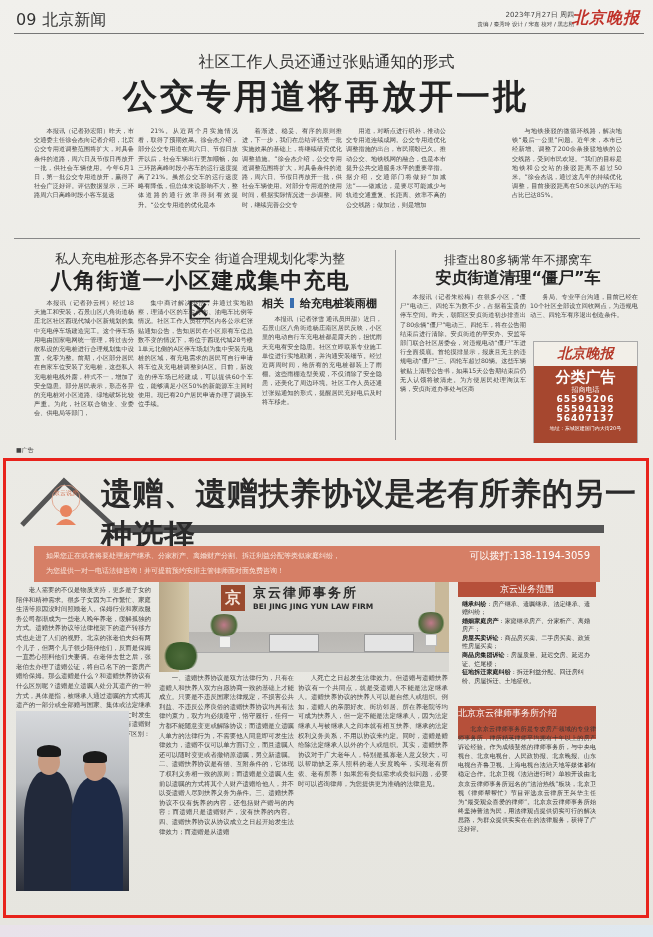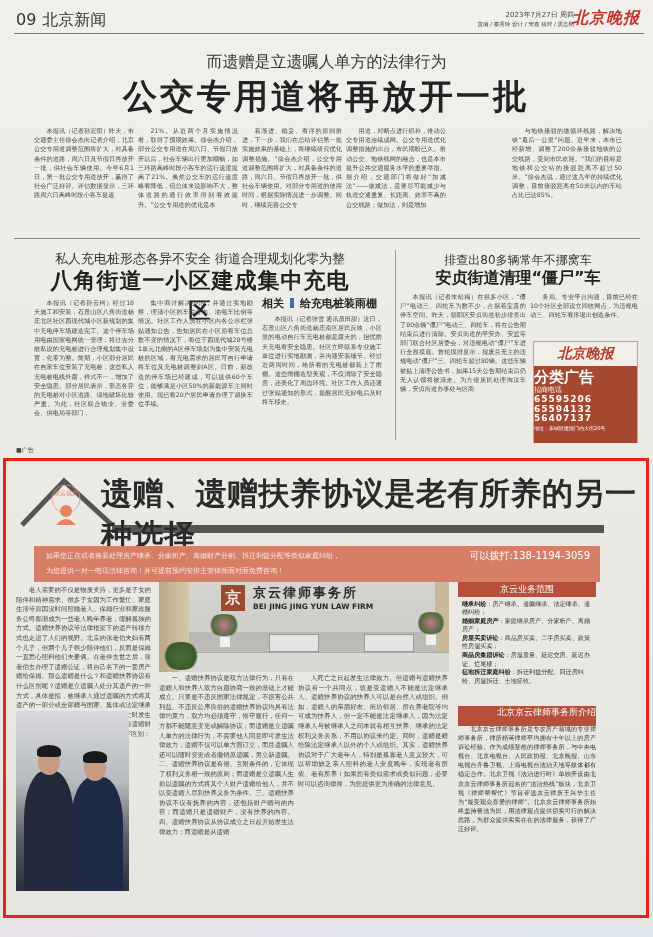--- a/index.html
+++ b/index.html
@@ -35,21 +35,21 @@
   .hline { position: absolute; height: 1px; background: #888; }
   .vline { position: absolute; width: 1px; background: #999; }
 
   .related-title { position: absolute; font-size: 11px; font-weight: bold; color: #222; }
   .related-title .bar { display: inline-block; width: 4px; height: 10px; background: #3a6fb0; margin: 0 6px; vertical-align: -1px; }
   .related-title .tag { font-family: "DejaVu Serif", serif; }
 
   
   .cls-ad { position: absolute; left: 533px; top: 341px; width: 105px; height: 102px; border: 1px solid #aaa; background: #f2efe8; }
   .cls-logo { height: 22px; text-align: center; font-family: "DejaVu Serif", serif; font-style: italic; font-weight: bold; color: #b53a2a; font-size: 14px; line-height: 22px; }
-  .cls-body { position: absolute; top: 24px; left: 0; width: 103px; height: 77px; background: #a6472f; color: #fff; text-align: left; }
+  .cls-body { position: absolute; top: 24px; left: 0; width: 103px; height: 77px; background: #a6472f; color: #fff; text-align: center; }
   .cls-title { font-size: 15px; font-weight: bold; line-height: 18px; margin-top: 2px; font-family: "DejaVu Serif", serif; }
   .cls-sub { font-size: 7px; line-height: 9px; }
   .cls-phone { font-size: 9px; line-height: 9.5px; letter-spacing: 1px; font-weight: bold; }
   .cls-addr { font-size: 5px; line-height: 8px; }
 
   .ad-label { position: absolute; left: 16px; top: 446px; font-size: 6px; color: #444; }
 
   
   .adv { position: absolute; left: 3px; top: 458px; width: 646px; height: 460px; border: 3px solid #e8231c; }
   .roof-svg { position: absolute; left: 10px; top: 2px; }
@@ -78,21 +78,21 @@
     background: linear-gradient(180deg, #d7d9dc 0%, #b6b9bd 40%, #5a5e66 70%, #2b2f3a 100%); overflow: hidden; }
   .person { position: absolute; border-radius: 40% 40% 0 0; background: #22293a; }
   .head { position: absolute; border-radius: 50%; background: #c79b82; }
   .hair { position: absolute; border-radius: 50% 50% 20% 20%; background: #1a1a1a; }
 
   .scope { position: absolute; left: 452px; top: 121px; width: 138px; }
   .scope-head { background: #b6503a; color: #fff; font-size: 9px; text-align: center; height: 15px; line-height: 15px; }
   .scope-list { font-size: 6.1px; line-height: 8.3px; color: #333; padding: 3px 2px 0 4px; font-family: "DejaVu Serif", serif; }
   .scope-list div { margin-bottom: 0.5px; }
   .scope-list b { font-family: "DejaVu Sans", sans-serif; color: #222; }
-  .intro-head { position: absolute; left: 452px; top: 245px; width: 138px; background: #b6503a; color: #fff; font-size: 9px; text-align: right; height: 20px; line-height: 15px; font-family: Liberation Mono, monospace; }
+  .intro-head { position: absolute; left: 452px; top: 245px; width: 138px; background: #b6503a; color: #fff; font-size: 9px; text-align: left; height: 33px; line-height: 15px; }
   .intro-body { position: absolute; left: 452px; top: 263px; width: 138px; font-size: 6.1px; line-height: 9.1px; color: #333; text-align: justify; font-family: "DejaVu Serif", serif; }
   .intro-body p { text-indent: 2em; }
 
   .address-box { position: absolute; left: 322px; top: 400px; width: 270px; height: 28px; border: 1px dashed #555; text-align: center; }
   .address-main { font-size: 7.5px; color: #333; margin-top: 4px; }
   .address-sub { font-size: 4.5px; color: #555; margin-top: 2px; font-family: "DejaVu Serif", serif; }
 </style>
 </head>
 <body>
 
@@ -100,21 +100,21 @@
 
   <div class="masthead">
     <div class="page-no">
       <span>09</span><span class="sec">北京新闻</span>
     </div>
     <div class="meta-date">2023年7月27日 周四</div>
     <div class="meta-staff">责编 / 秦秀玲  设计 / 宋嘉  校对 / 黑志刚</div>
     <div class="logo">北京晚报</div>
   </div>
 
-  <div class="kicker" style="left:0;top:52px;width:653px;font-size:16px;">而遗赠是立遗嘱人单方的法律行为</div>
+  <div class="kicker" style="left:0;top:52px;width:653px;font-size:16px;">社区工作人员还通过张贴通知的形式</div>
   <div class="headline" style="left:0;top:74px;width:653px;font-size:34px;letter-spacing:3px;">公交专用道将再放开一批</div>
 
   <div class="col" style="left:34px;top:126px;width:100px;height:105px;">
       <p>本报讯（记者孙宏阳）昨天，市交通委主任徐会杰向记者介绍，北京公交专用道调整范围将扩大，对具备条件的道路，周六日及节假日再放开一批，供社会车辆使用。今年6月1日，第一批公交专用道放开，赢得了社会广泛好评。评估数据显示，三环路周六日高峰时段小客车提速</p>
     </div>
   <div class="col" style="left:138px;top:126px;width:100px;height:105px;">
       <p>21%。从近两个月实施情况看，取得了预期效果。徐会杰介绍，部分公交专用道在周六日、节假日放开以后，社会车辆出行更加顺畅，如三环路高峰时段小客车的运行速度提高了21%。虽然公交车的运行速度略有降低，但总体来说影响不大，整体道路的通行效率得到有效提升。“公交专用道的优化是本</p>
     </div>
   <div class="col" style="left:242px;top:126px;width:100px;height:105px;">
       <p>着渐进、稳妥、有序的原则推进，下一步，我们在总结评估第一批实施效果的基础上，将继续研究优化调整措施。”徐会杰介绍，公交专用道调整范围将扩大，对具备条件的道路，周六日、节假日再放开一批，供社会车辆使用。对部分专用道的使用时间，根据实际情况进一步调整。同时，继续完善公交专</p>

